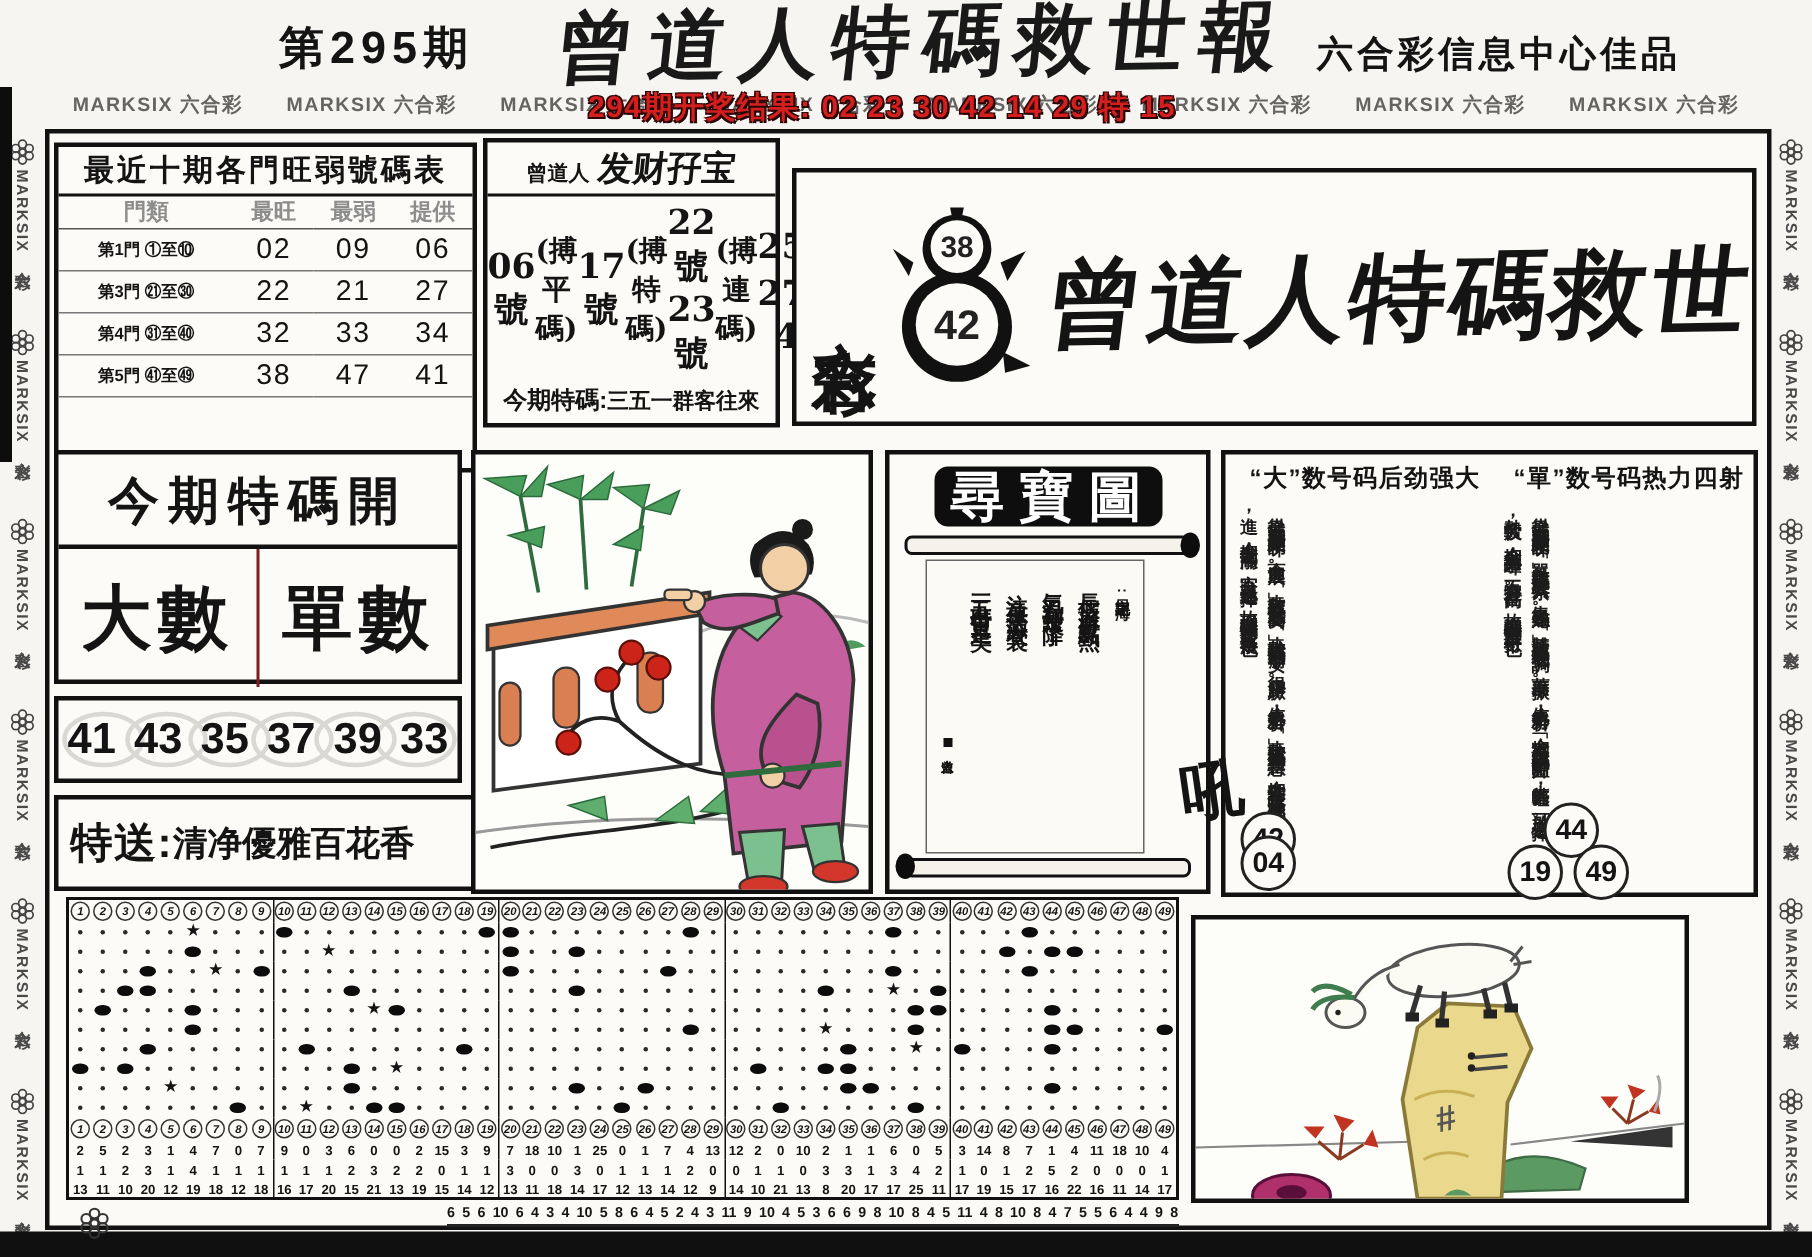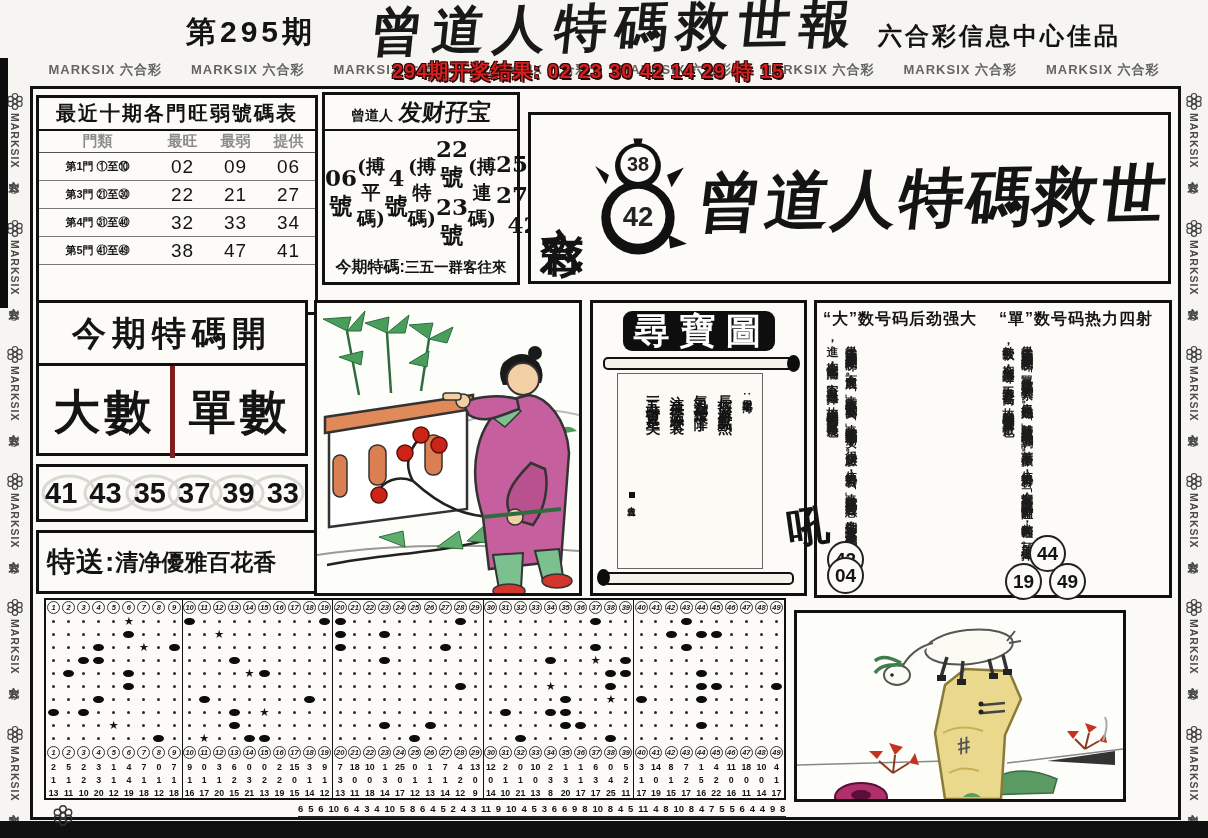--- a/index.html
+++ b/index.html
@@ -55,21 +55,21 @@
                 letter-spacing:4px;margin:0 2px 0 10px;line-height:1;}
   #brand .callig{font-size:64px;font-weight:bold;font-family:"DejaVu Serif",serif;letter-spacing:3px;
                  transform:skewX(-8deg) rotate(-1deg);white-space:nowrap;margin-left:6px;}
 
   
   #special{left:36px;top:300px;width:272px;height:156px;border:3px solid #111;background:#fcfbf7;box-sizing:border-box;}
   #special .tt{font-size:34px;font-weight:bold;text-align:center;letter-spacing:6px;padding:8px 0 6px;border-bottom:3px solid #111;}
   #special .cells{display:flex;height:92px;}
   #special .cell{flex:1;display:flex;align-items:center;justify-content:center;font-size:47px;font-weight:bold;
                  font-family:"DejaVu Serif",serif;letter-spacing:4px;}
-  #special .cell:first-child{border-right:5px solid #7f1d1d;}
+  #special .cell:first-child{border-right:2px solid #7f1d1d;}
 
   #numstrip{left:36px;top:464px;width:272px;height:58px;border:3px solid #111;background:#fcfbf7;box-sizing:border-box;
             display:flex;align-items:center;justify-content:space-around;position:absolute;}
   #numstrip .chain{position:absolute;left:0;top:0;}
   #numstrip span{font-size:29px;font-weight:bold;z-index:2;}
 
   #tesong{left:36px;top:530px;width:324px;height:64px;border:3px solid #111;background:#fcfbf7;box-sizing:border-box;
           display:flex;align-items:center;padding-left:8px;}
   #tesong .l{font-size:28px;font-weight:900;letter-spacing:1px;}
   #tesong .x{font-size:23px;font-weight:bold;font-family:"DejaVu Serif",serif;white-space:nowrap;}
@@ -87,21 +87,21 @@
   #treasure .paper{margin:3px 24px;height:196px;border:1.5px solid #666;background:#fbfaf4;
       writing-mode:vertical-rl;padding:10px 8px;box-sizing:border-box;}
   #treasure .intro{font-size:10px;font-weight:bold;margin-left:6px;text-indent:8px;}
   #treasure .tline{font-size:14.5px;font-weight:bold;font-family:"DejaVu Serif",serif;letter-spacing:4px;margin-left:5px;}
   #treasure .sig{font-size:8.5px;font-weight:bold;text-indent:108px;}
   #treasure .sq{display:inline-block;width:6px;height:6px;background:#111;margin-bottom:2px;}
 
   
   #analysis{left:814px;top:300px;width:358px;height:298px;border:3px solid #111;background:#fcfbf7;box-sizing:border-box;display:flex;}
   .ahalf{position:relative;width:50%;padding:6px 6px 0 6px;box-sizing:border-box;}
-  .ahead{font-size:16px;font-weight:bold;text-align:left;letter-spacing:1px;white-space:nowrap;}
+  .ahead{font-size:16px;font-weight:bold;text-align:right;letter-spacing:1px;white-space:nowrap;}
   .abody{writing-mode:vertical-rl;height:228px;margin-top:6px;font-size:12px;line-height:1.55;letter-spacing:1.5px;
          font-family:"DejaVu Serif",serif;font-weight:bold;color:#1c1c1c;}
   .circ{position:absolute;width:33px;height:33px;border:2px solid #222;border-radius:50%;background:#fcfbf7;
         display:flex;align-items:center;justify-content:center;font-size:19px;font-weight:bold;z-index:3;}
   #stamp{position:absolute;left:-30px;top:196px;font-size:42px;font-weight:bold;font-family:"DejaVu Serif",serif;
          transform:rotate(-8deg);z-index:5;}
 
   
   #grid{left:44px;top:598px;width:742px;height:202px;border:2.5px solid #111;background:#fcfbf7;box-sizing:border-box;}
   .grow{display:grid;grid-template-columns:repeat(49,1fr);}
@@ -362,21 +362,21 @@
     <div class="hd">
       <span class="a">曾道人</span>
       <span class="b">发财孖宝</span>
     </div>
     <div id="fortune-lines" style="flex:1;display:flex;flex-direction:row;">
         <div class="fline">
           <span style="font-size: 23px;">06 號</span>
           <span>(搏平碼)</span>
         </div>
         <div class="fline">
-          <span style="font-size: 23px;">4 號</span>
+          <span style="font-size: 23px;">17 號</span>
           <span>(搏特碼)</span>
         </div>
         <div class="fline">
           <span style="font-size: 23px;">22號23號</span>
           <span>(搏連碼)</span>
         </div>
         <div class="fline">
           <span style="font-size: 23px;">25、27、42</span>
           <span>(搏三中二)</span>
         </div>

